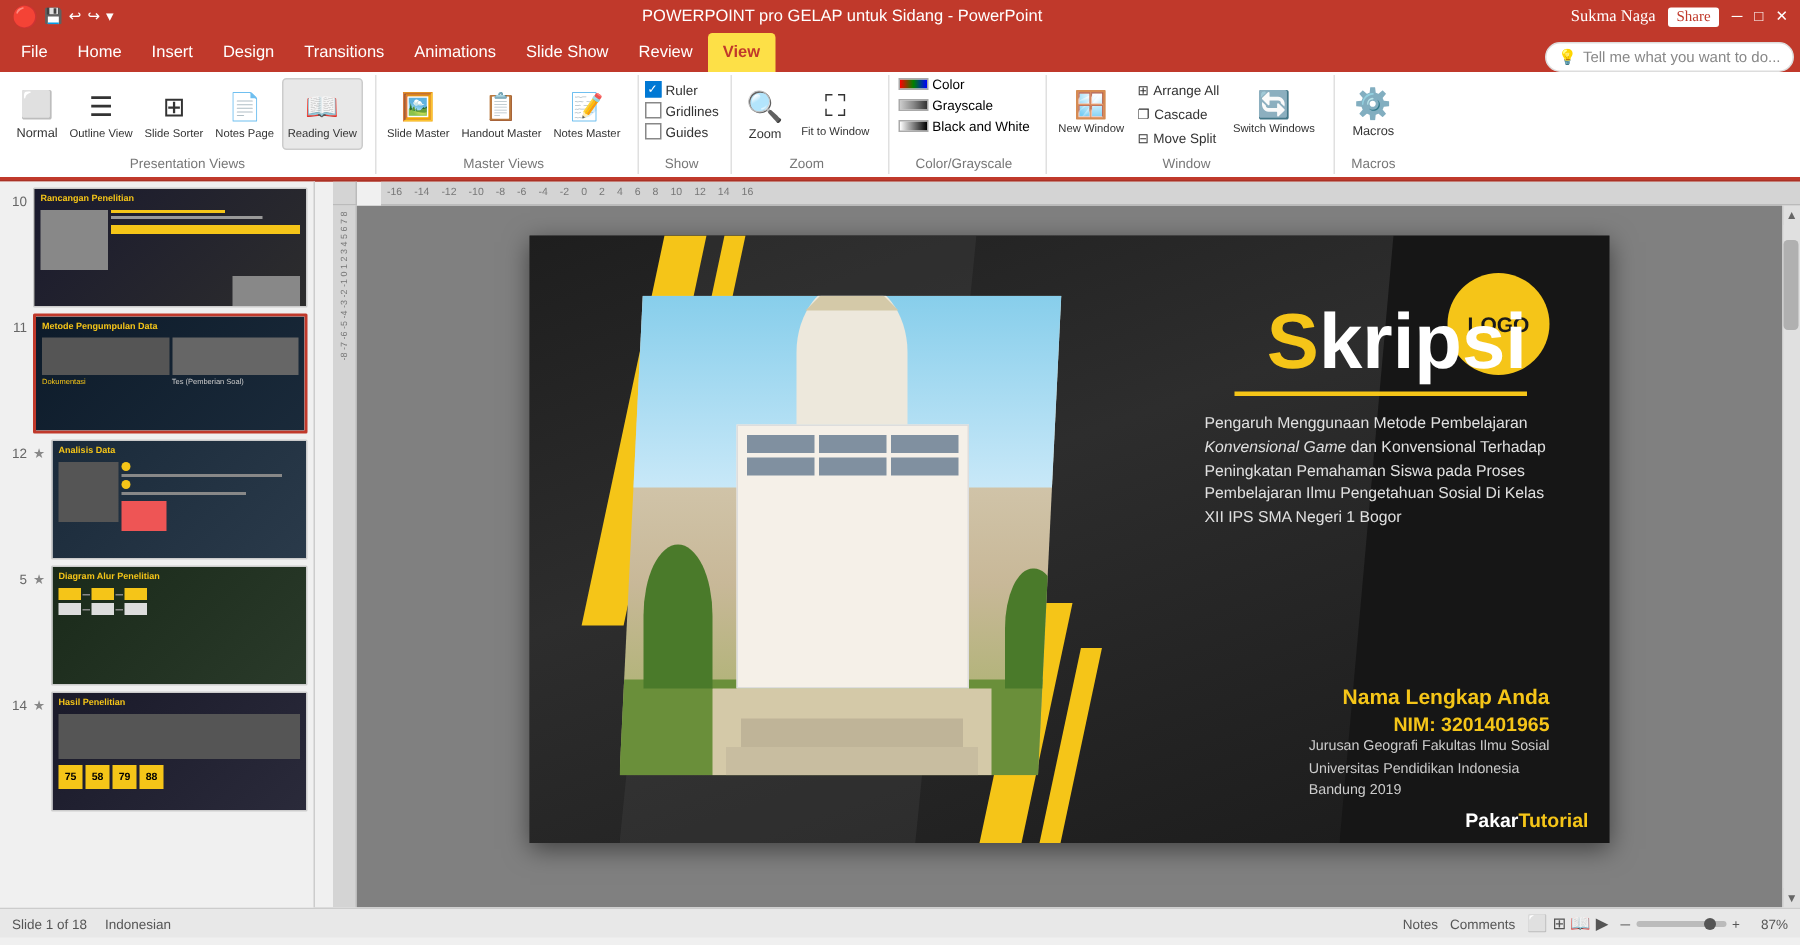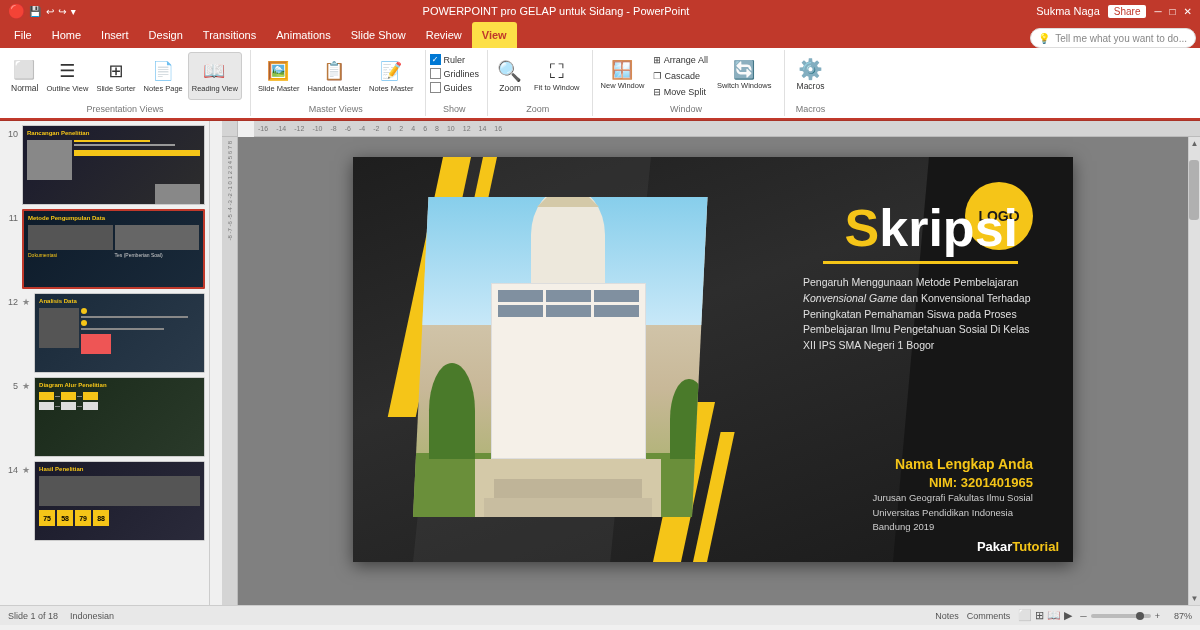--- a/index.html
+++ b/index.html
@@ -11,21 +11,21 @@
       background: #c0392b;
       display: flex;
       align-items: center;
       justify-content: space-between;
       padding: 0 8px;
       color: white;
       font-size: 11px;
     }
     .title-bar-left { display: flex; align-items: center; gap: 4px; }
     .title-bar-center { flex: 1; text-align: center; }
-    .title-bar-right { display: flex; align-items: center; gap: 8px; }
+    .title-bar-right { display: flex; align-items: center; gap: 8px; font-family: Liberation Serif, serif; }
 
     
     .ribbon {
       background: #c0392b;
       border-bottom: 1px solid #a93226;
     }
     .ribbon-tabs {
       display: flex;
       align-items: flex-end;
       padding: 0 4px;
@@ -657,20 +657,37 @@
           <span>Zoom</span>
         </div>
         <div class="fit-window-btn">
           <span class="zoom-icon">⛶</span>
           <span style="font-size:7.5px;text-align:center;">Fit to Window</span>
         </div>
       </div>
       <div class="view-group-label">Zoom</div>
     </div>
 
+    <div class="view-group-section">
+      <div class="color-group-col">
+        <div class="color-chip">
+          <div class="color-swatch" style="background: linear-gradient(to right, red, green, blue);"></div>
+          <span>Color</span>
+        </div>
+        <div class="color-chip">
+          <div class="color-swatch" style="background: linear-gradient(to right, #ccc, #888, #333);"></div>
+          <span>Grayscale</span>
+        </div>
+        <div class="color-chip">
+          <div class="color-swatch" style="background: linear-gradient(to right, white, black);"></div>
+          <span>Black and White</span>
+        </div>
+      </div>
+      <div class="view-group-label">Color/Grayscale</div>
+    </div>
 
     <div class="view-group-section">
       <div style="display:flex;gap:2px;align-items:stretch;flex:1;">
         <div class="new-window-btn">
           <span style="font-size:18px;">🪟</span>
           <span style="font-size:7.5px;text-align:center;">New Window</span>
         </div>
         <div style="display:flex;flex-direction:column;justify-content:center;gap:2px;">
           <div class="arrange-btn">
             <span>⊞</span>

